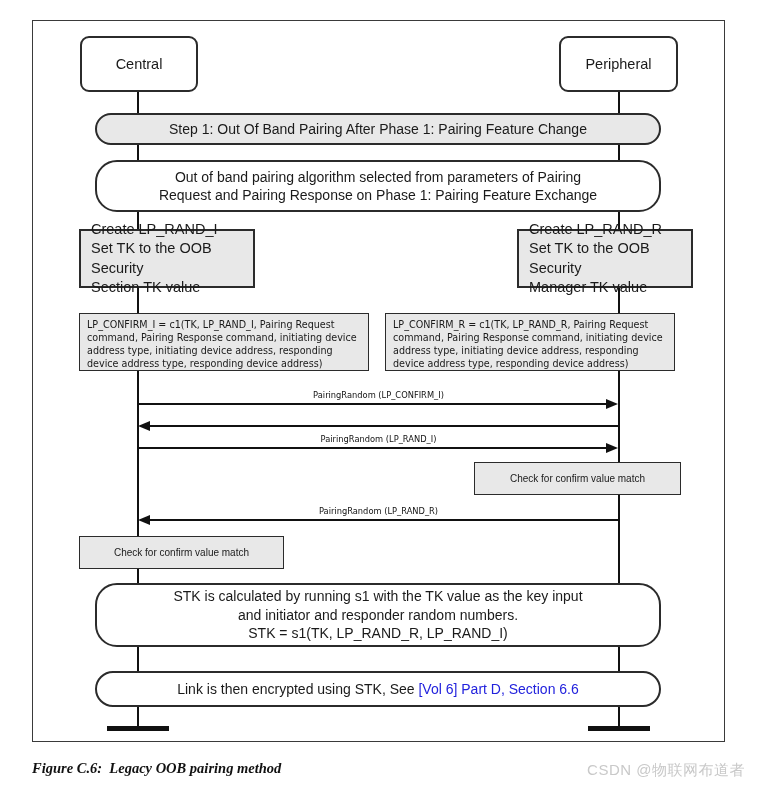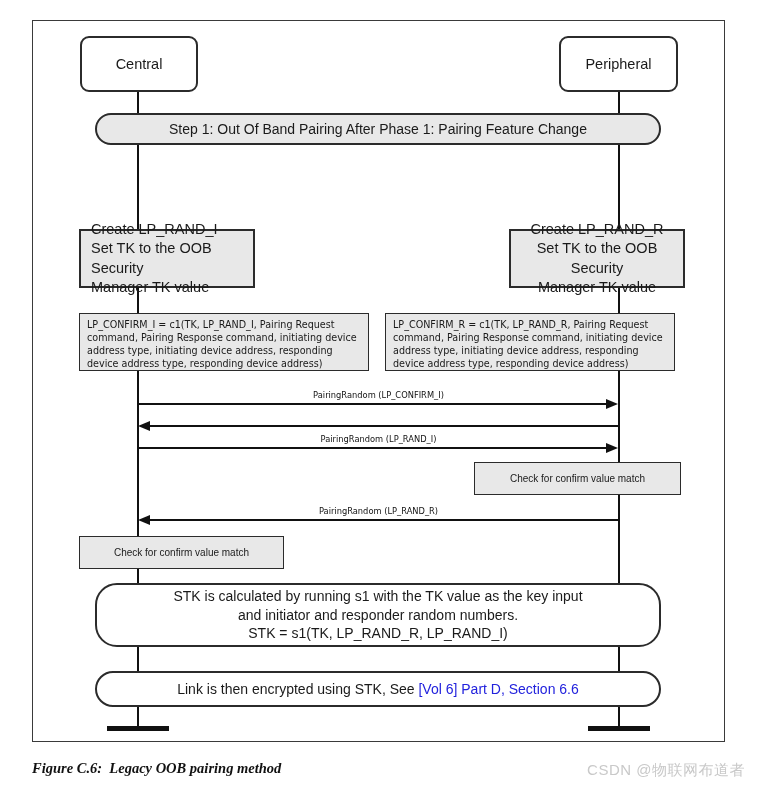--- a/index.html
+++ b/index.html
@@ -73,22 +73,23 @@
   .node.sharp   { border-radius: 0; }
 
   .node.note {
     font-size: 14.5px;
     line-height: 1.34;
     text-align: left;
     justify-content: flex-start;
     white-space: pre-line;
   }
   .node.note.right-align {
-    text-align: center;
+    text-align: left;
     justify-content: flex-end;
+    margin-left: 8px;
   }
 
   .node.formula {
     font-family: "DejaVu Sans", sans-serif;
     font-size: 9.6px;
     line-height: 1.34;
     text-align: left;
     justify-content: flex-start;
     align-items: flex-start;
     padding: 5px 7px;
@@ -167,25 +168,29 @@
     <span>Peripheral</span>
   </div>
   <div class="actor-box" style="left:47px; top:15px; width:118px; height:56px;">
     <span>Central</span>
   </div>
 
   <div class="node rounded shaded" style="left:62px; top:92px; width:566px; height:32px;">
     <span>Step 1: Out Of Band Pairing After Phase 1: Pairing Feature Change</span>
   </div>
 
+  <div class="node rounded" style="left:62px; top:139px; width:566px; height:52px;">
+    <span style="white-space:pre-line;">Out of band pairing algorithm selected from parameters of Pairing
+Request and Pairing Response on Phase 1: Pairing Feature Exchange</span>
+  </div>
 
   <div class="node sharp shaded note" style="left:46px; top:208px; width:176px; height:59px;">
     <span>Create LP_RAND_I
 Set TK to the OOB Security
-Manager TK value</span>
+Section TK value</span>
   </div>
 
   <div class="node sharp shaded note right-align" style="left:476px; top:208px; width:176px; height:59px;">
     <span>Create LP_RAND_R
 Set TK to the OOB Security
 Manager TK value</span>
   </div>
 
   <div class="node sharp formula" style="left:46px; top:292px; width:290px; height:58px;">
     <span>LP_CONFIRM_I = c1(TK, LP_RAND_I, Pairing Request command, Pairing Response command, initiating device address type, initiating device address, responding device address type, responding device address)</span>

